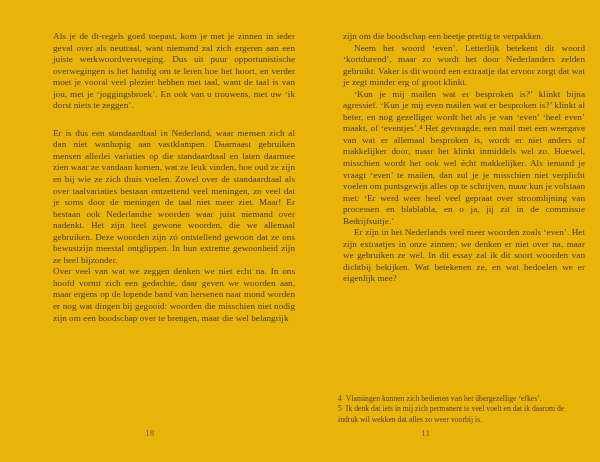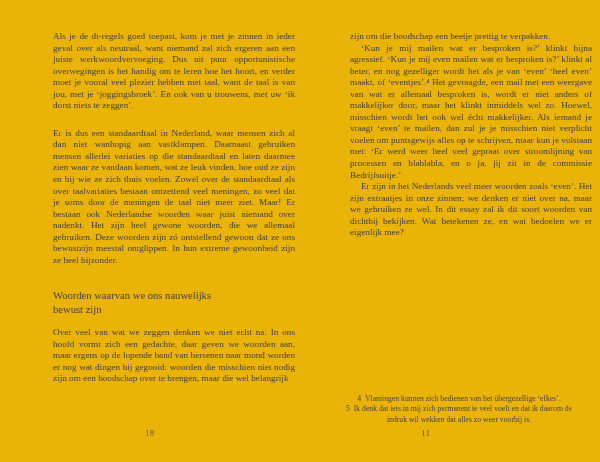--- a/index.html
+++ b/index.html
@@ -18,41 +18,41 @@
   }
   .text-block {
     position: absolute;
     top: 31px;
     width: 242px;
     font-size: 9.2px;
     line-height: 11.55px;
     text-align: justify;
   }
   .text-block-left  { left: 53px; }
-  .text-block-right { left: 350px; }
+  .text-block-right { left: 343px; }
   .text-block p { margin: 0; }
   p.section-gap { margin-top: 16px; }
   p.first-line-indent { text-indent: 11px; }
   h2.section-heading {
     font-size: 10.6px;
     line-height: 13.4px;
     font-weight: normal;
     margin: 23px 0 11px 0;
     white-space: pre-line;
     text-align: left;
     color: #44403b;
   }
   .footnotes {
     position: absolute;
     left: 338px;
     top: 394px;
     width: 242px;
     font-size: 7.7px;
     line-height: 10.3px;
-    text-align: center;
+    text-align: left;
     color: #4a453f;
   }
   .footnotes p { margin: 0; }
   .fn-marker {
     display: inline-block;
     margin-right: 4px;
   }
   .page-number {
     position: absolute;
     top: 429px;
@@ -65,28 +65,27 @@
   .page-number-right { left: 284px; width: 284px; }
 </style>
 </head>
 <body>
 
 <div class="spread">
 
   <div class="text-block text-block-left">
     <p>Als je de dt-regels goed toepast, kom je met je zinnen in ieder geval over als neutraal, want niemand zal zich ergeren aan een juiste werkwoordvervoeging. Dus uit puur opportunistische overwegingen is het handig om te leren hoe het hoort, en verder moet je vooral veel plezier hebben met taal, want de taal is van jou, met je ‘joggingsbroek’. En ook van u trouwens, met uw ‘ik dorst niets te zeggen’.</p>
     <p class="section-gap">Er is dus een standaardtaal in Nederland, waar mensen zich al dan niet wanhopig aan vastklampen. Daarnaast gebruiken mensen allerlei variaties op die standaardtaal en laten daarmee zien waar ze vandaan komen, wat ze leuk vinden, hoe oud ze zijn en bij wie ze zich thuis voelen. Zowel over de standaardtaal als over taalvariaties bestaan ontzettend veel meningen, zo veel dat je soms door de meningen de taal niet meer ziet. Maar! Er bestaan ook Nederlandse woorden waar juist niemand over nadenkt. Het zijn heel gewone woorden, die we allemaal gebruiken. Deze woorden zijn zó ontstellend gewoon dat ze ons bewustzijn meestal ontglippen. In hun extreme gewoonheid zijn ze heel bijzonder.</p>
-    <h2 class="section-heading">Woorden waarvan we ons nauwelijks
-bewust zijn</h2>
     <p>Over veel van wat we zeggen denken we niet echt na. In ons hoofd vormt zich een gedachte, daar geven we woorden aan, maar ergens op de lopende band van hersenen naar mond worden er nog wat dingen bij gegooid: woorden die misschien niet nodig zijn om een boodschap over te brengen, maar die wel belangrijk</p>
   </div>
   <div class="page-number page-number-left">18</div>
 
   <div class="text-block text-block-right">
     <p>zijn om die boodschap een beetje prettig te verpakken.</p>
+    <p class="first-line-indent">Neem het woord ‘even’. Letterlijk betekent dit woord ‘kortdurend’, maar zo wordt het door Nederlanders zelden gebruikt. Vaker is dit woord een extraatje dat ervoor zorgt dat wat je zegt minder erg of groot klinkt.</p>
     <p class="first-line-indent">‘Kun je mij mailen wat er besproken is?’ klinkt bijna agressief. ‘Kun je mij even mailen wat er besproken is?’ klinkt al beter, en nog gezelliger wordt het als je van ‘even’ ‘heel even’ maakt, of ‘eventjes’.⁴ Het gevraagde, een mail met een weergave van wat er allemaal besproken is, wordt er niet anders of makkelijker door, maar het klinkt inmiddels wel zo. Hoewel, misschien wordt het ook wel écht makkelijker. Als iemand je vraagt ‘even’ te mailen, dan zul je je misschien niet verplicht voelen om puntsgewijs alles op te schrijven, maar kun je volstaan met: ‘Er werd weer heel veel gepraat over stroomlijning van processen en blablabla, en o ja, jij zit in de commissie Bedrijfsuitje.’</p>
     <p class="first-line-indent">Er zijn in het Nederlands veel meer woorden zoals ‘even’. Het zijn extraatjes in onze zinnen; we denken er niet over na, maar we gebruiken ze wel. In dit essay zal ik dit soort woorden van dichtbij bekijken. Wat betekenen ze, en wat bedoelen we er eigenlijk mee?</p>
   </div>
 
   <div class="footnotes">
     <p>
       <span class="fn-marker">4</span><span>Vlamingen kunnen zich bedienen van het übergezellige ‘efkes’.</span>
     </p>
     <p>
       <span class="fn-marker">5</span><span>Ik denk dat iets in mij zich permanent te veel voelt en dat ik daarom de indruk wil wekken dat alles zo weer voorbij is.</span>

